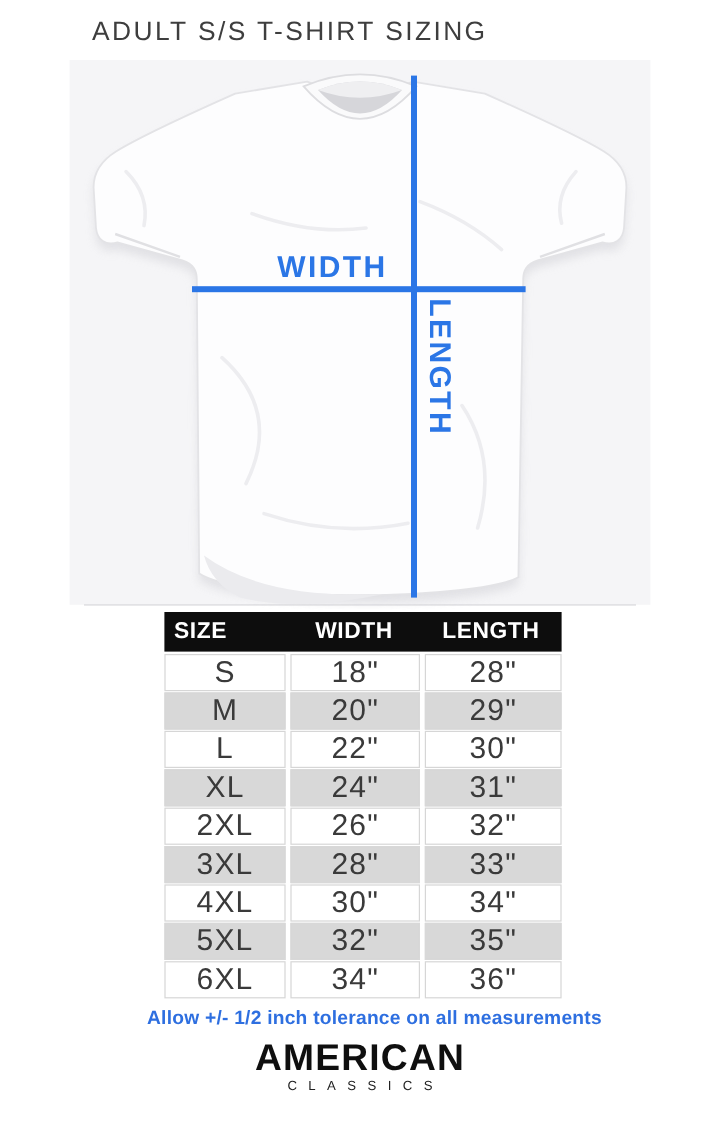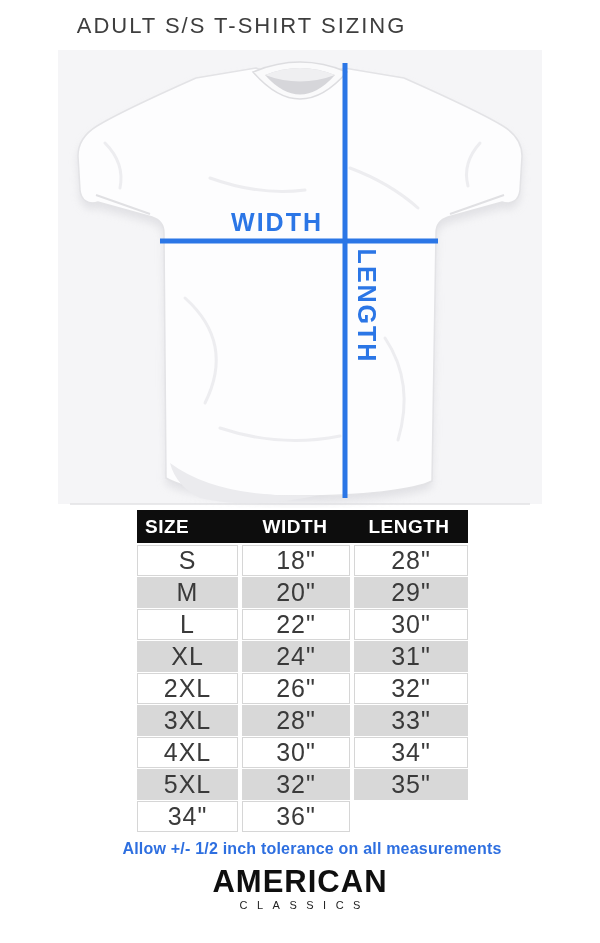--- a/index.html
+++ b/index.html
@@ -153,20 +153,21 @@
           <div class="tcell">4XL</div>
           <div class="tcell">30"</div>
           <div class="tcell">34"</div>
         </div>
         <div class="trow gray">
           <div class="tcell">5XL</div>
           <div class="tcell">32"</div>
           <div class="tcell">35"</div>
         </div>
         <div class="trow white">
+          <div class="tcell">6XL</div>
           <div class="tcell">34"</div>
           <div class="tcell">36"</div>
         </div>
       </div>
   </div>
 
   <div class="note">Allow +/- 1/2 inch tolerance on all measurements</div>
 
   <div class="brand">
     <div class="brand-main">AMERICAN</div>

